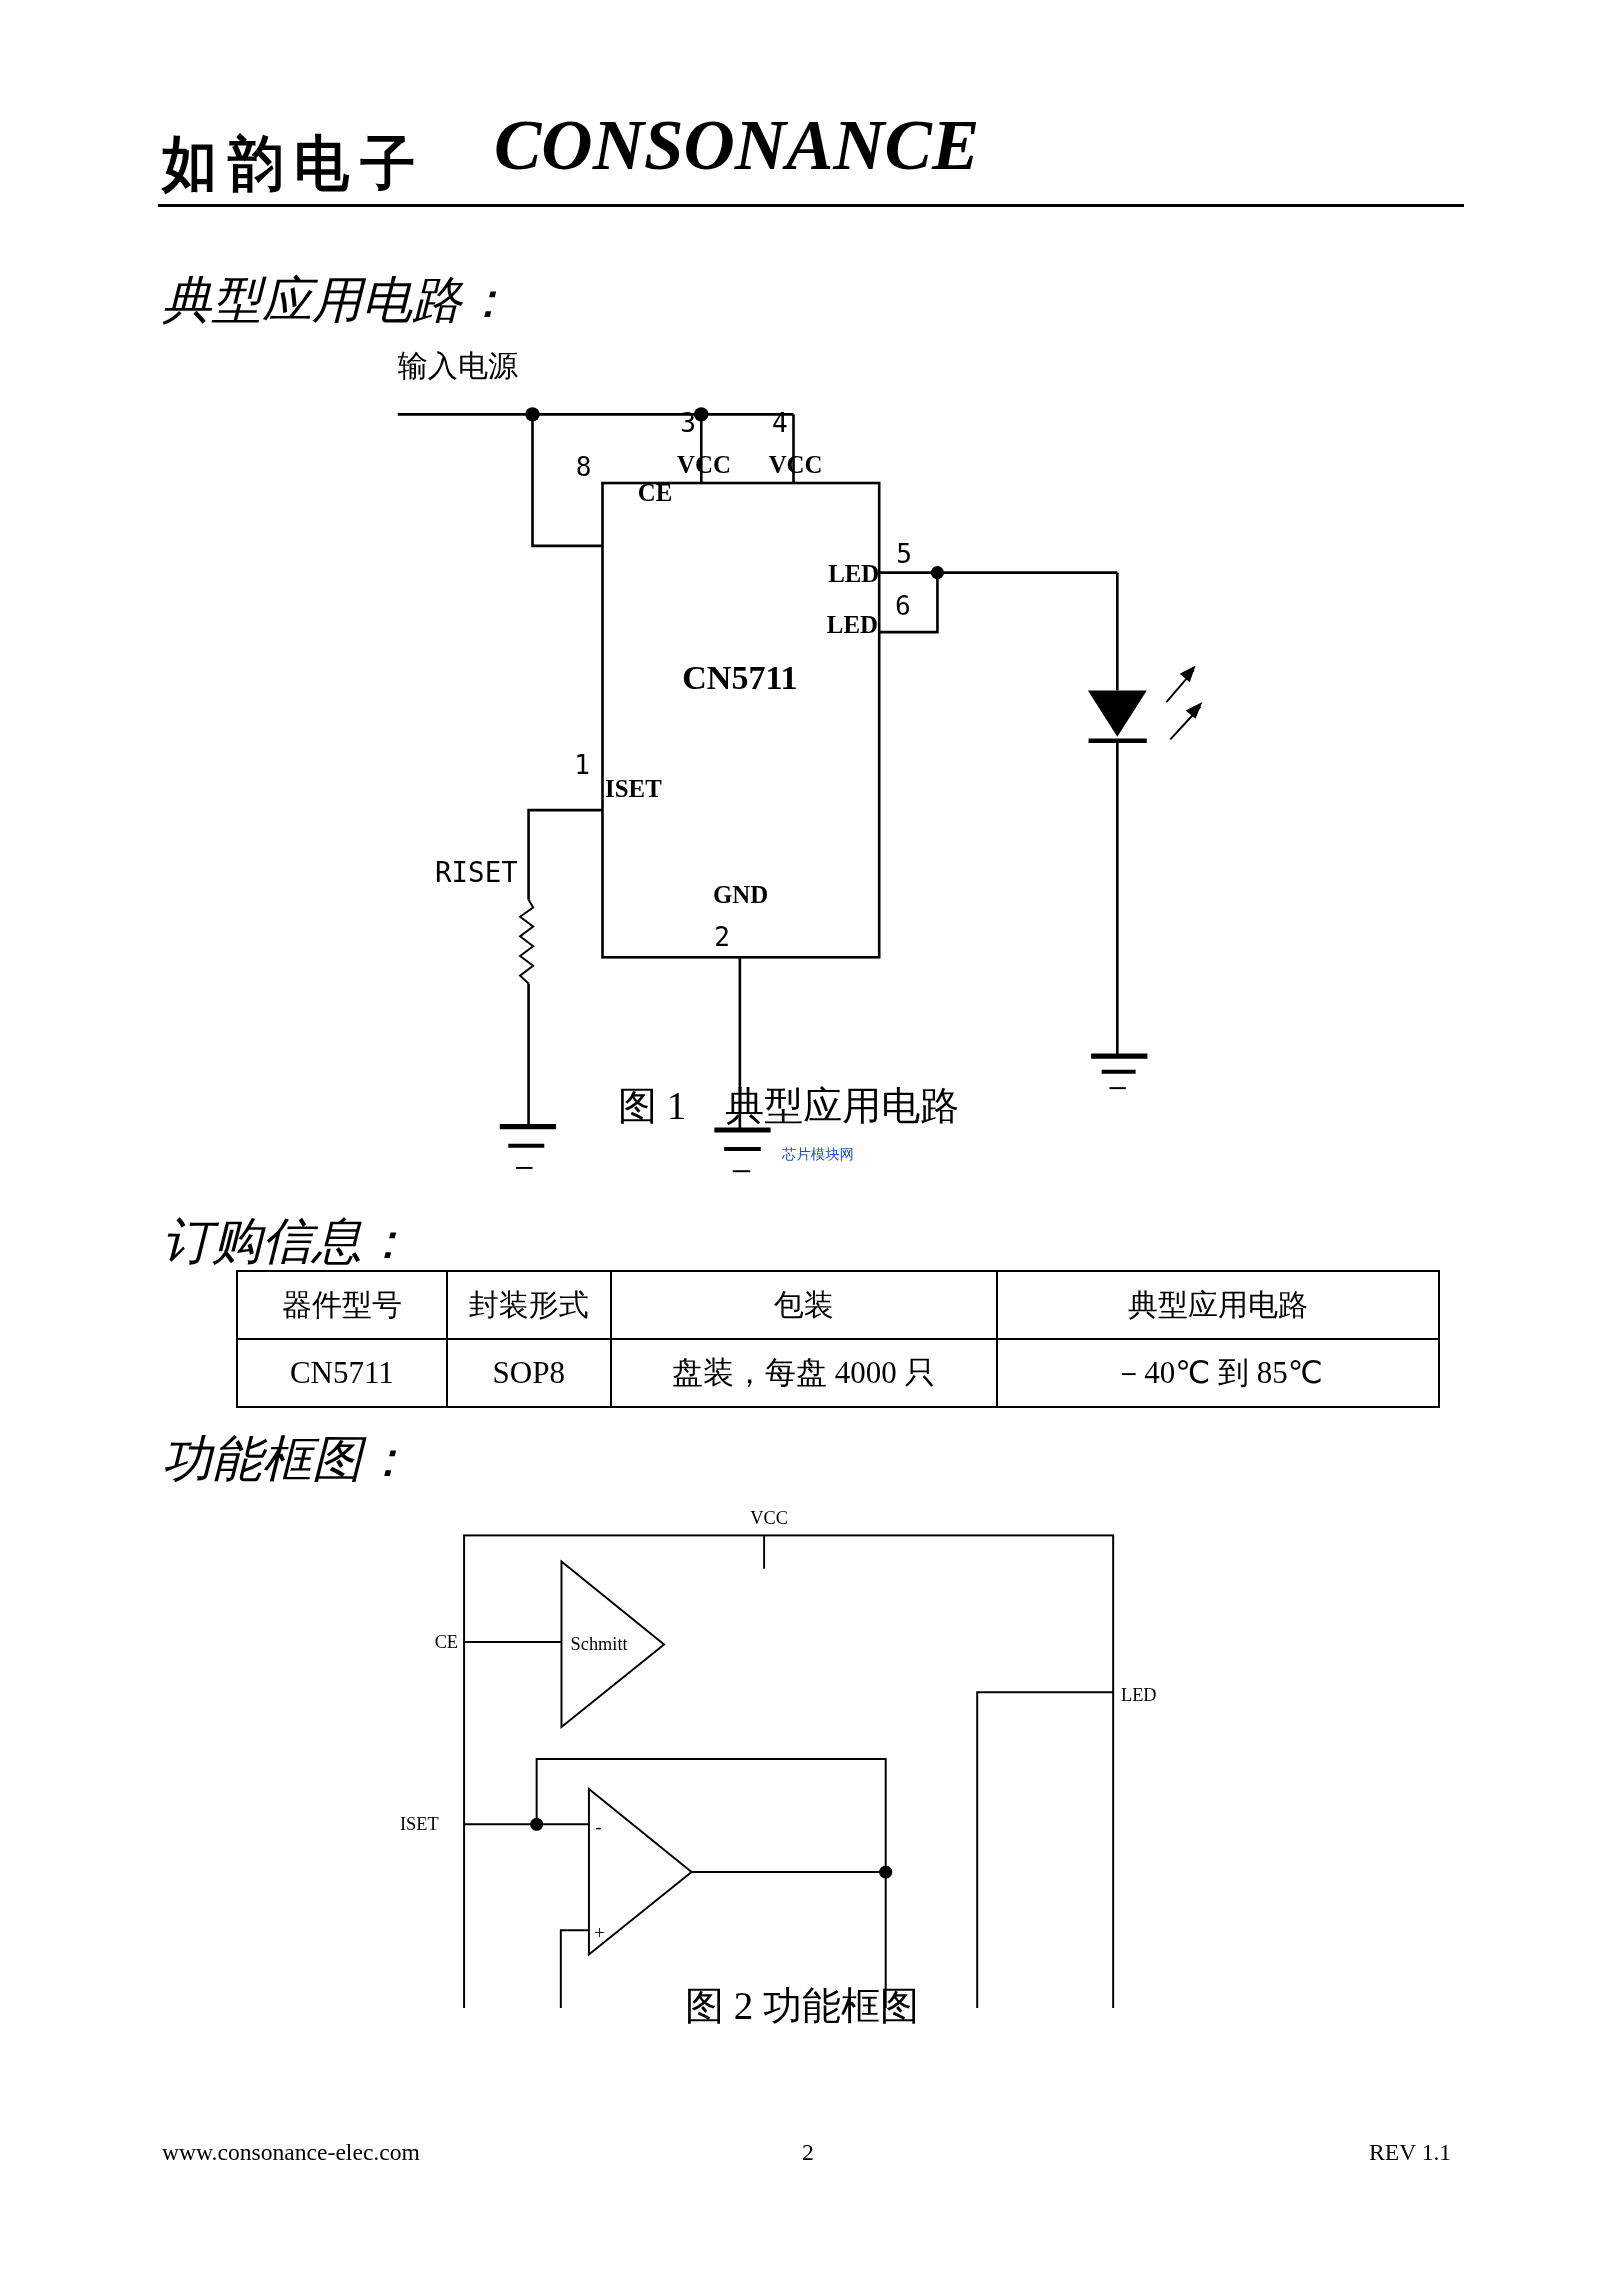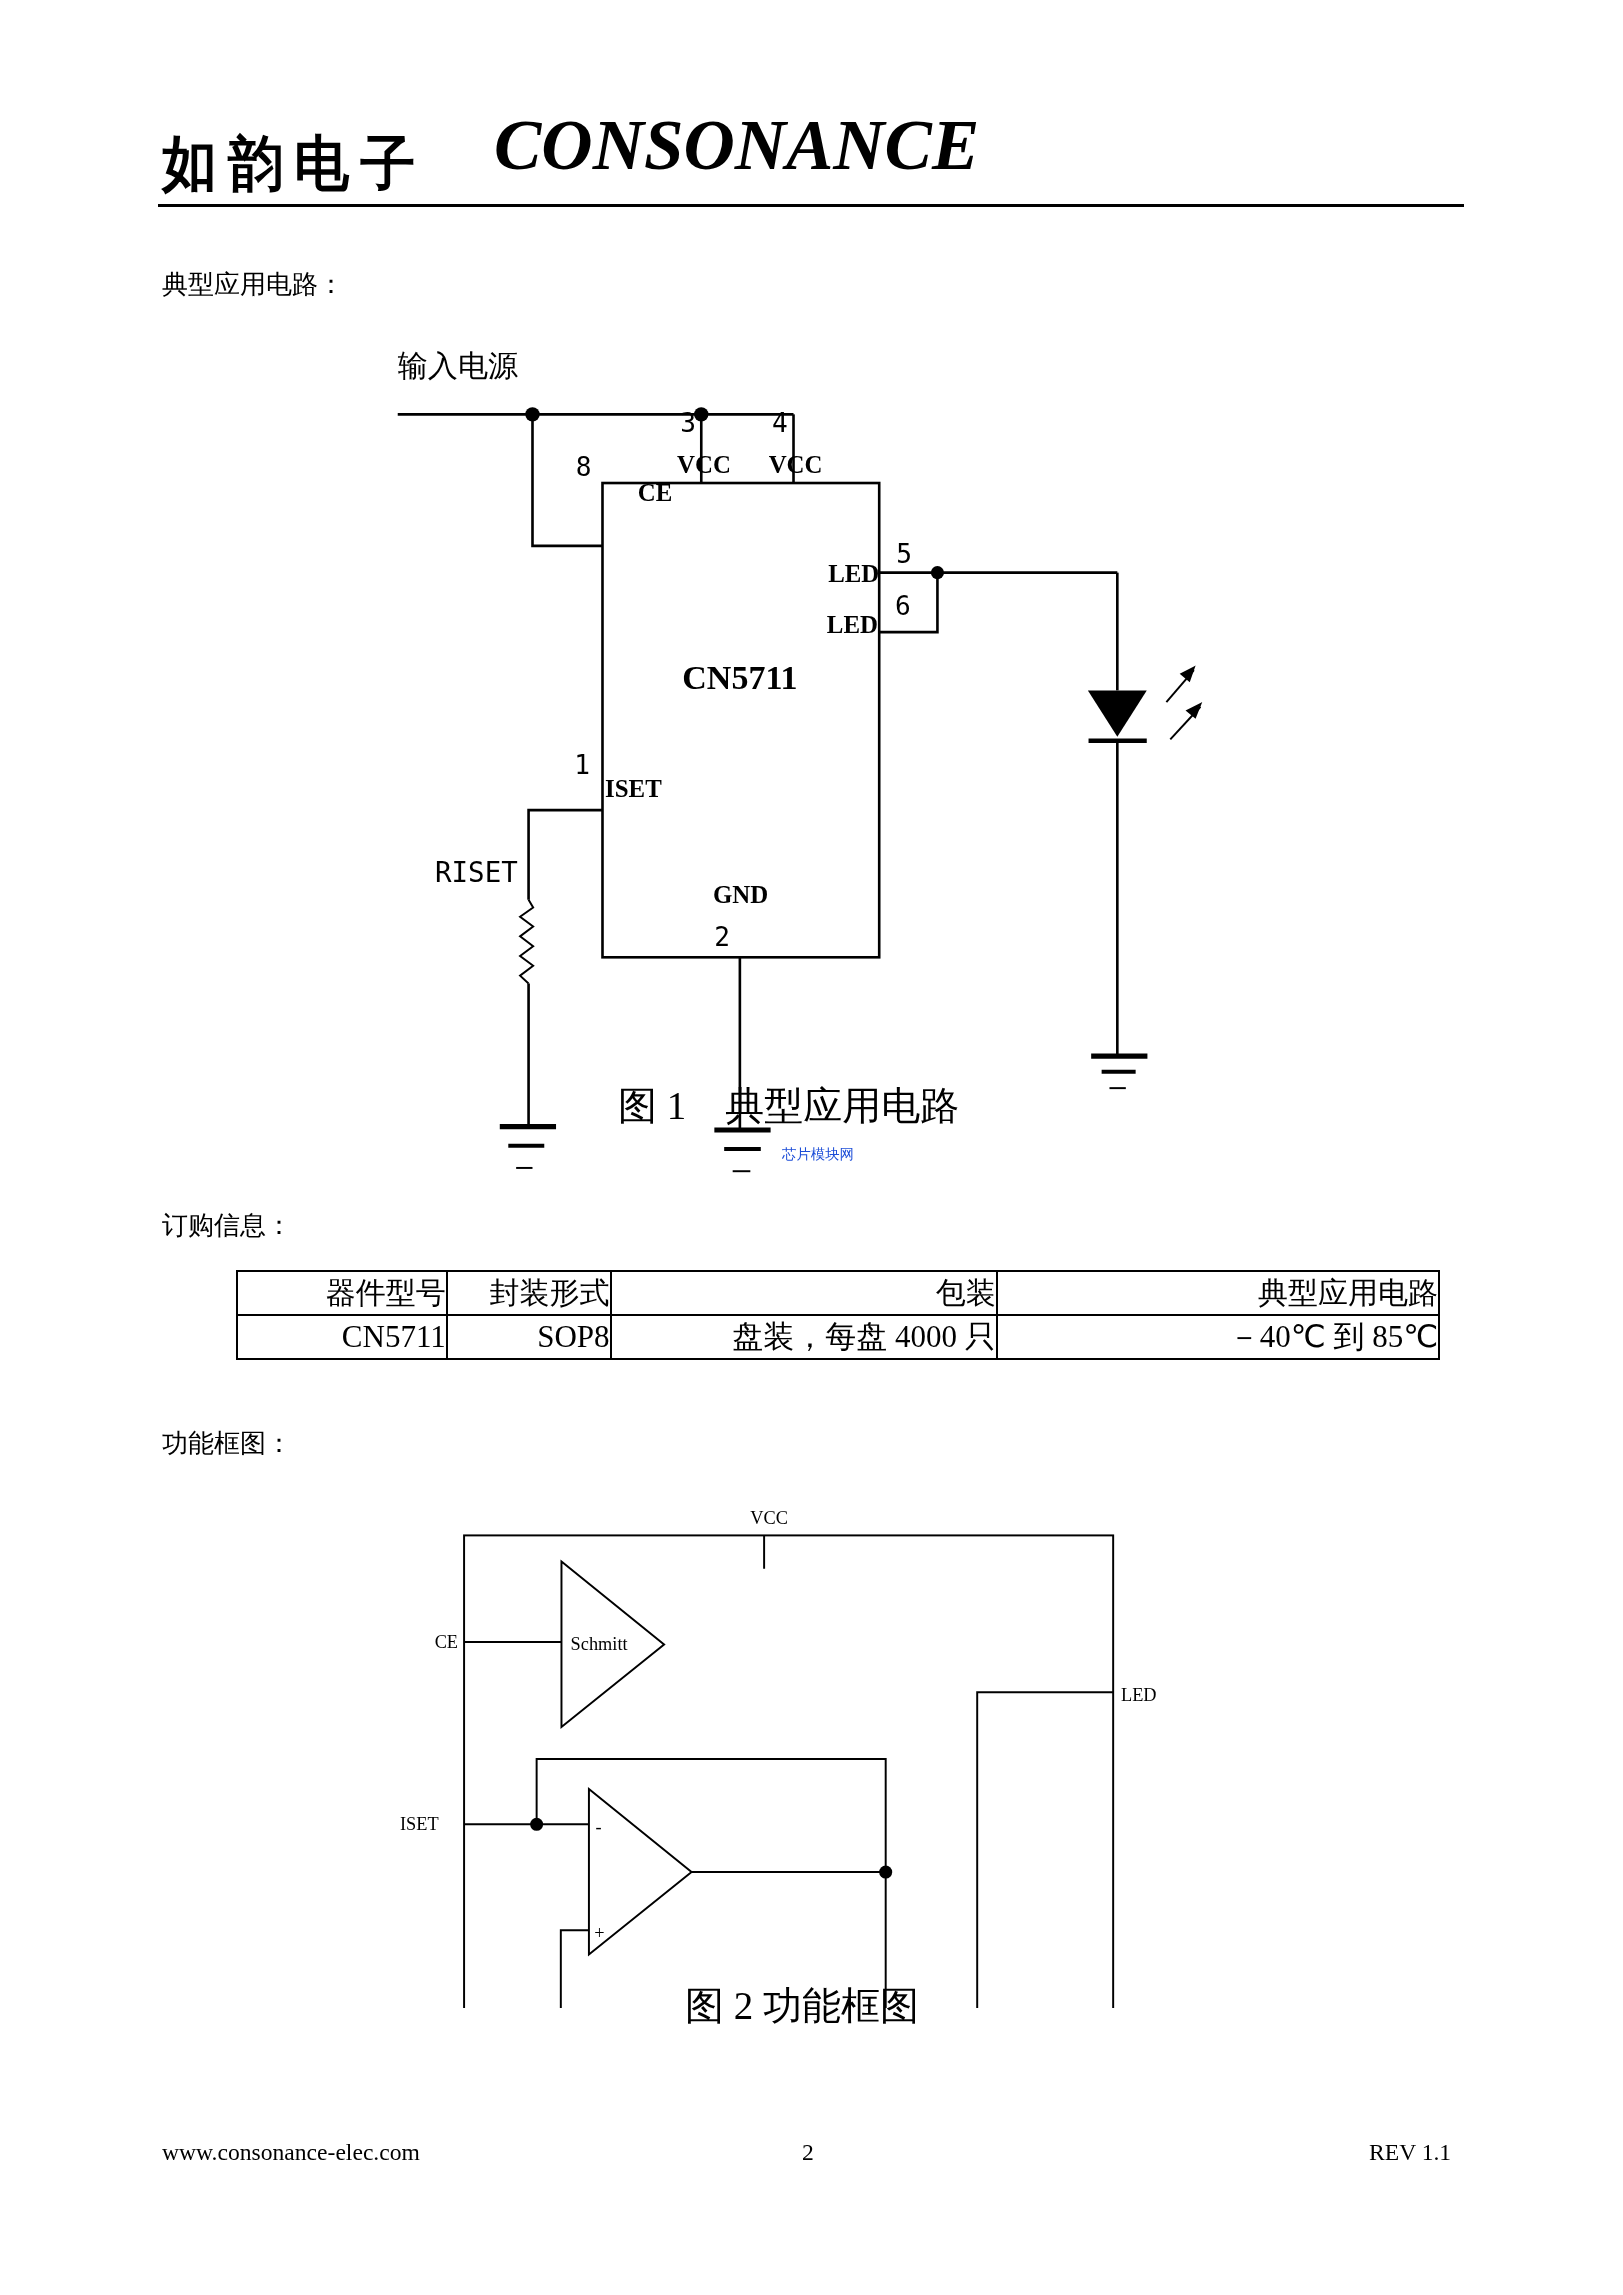--- a/index.html
+++ b/index.html
@@ -4,32 +4,32 @@
 <style>
   html, body { margin: 0; padding: 0; background: #ffffff; }
   body { width: 1623px; height: 2295px; position: relative; overflow: hidden;
          font-family: "Liberation Serif", "DejaVu Serif", serif; color: #000; }
   .abs { position: absolute; }
   .brand-cn { left: 162px; top: 124px; font-size: 60px; font-weight: bold; letter-spacing: 11.8px;
               font-family: "DejaVu Serif", serif; transform: scaleX(0.92); transform-origin: left top; }
   .brand-en { left: 494px; top: 105px; font-size: 71px; font-weight: bold; font-style: italic;
               font-family: "Liberation Serif", serif; }
   .header-rule { left: 158px; top: 204px; width: 1306px; height: 3.3px; background: #000; }
-  .section-title { font-size: 26px; font-family: "DejaVu Sans", sans-serif; }
+  .section-title { font-size: 50px; font-family: "DejaVu Sans", sans-serif; font-style: italic; }
   .caption { font-size: 39px; font-family: "Liberation Serif", "DejaVu Serif", serif; }
   .watermark { font-size: 14.4px; color: #1d4ed8; font-family: "DejaVu Sans", sans-serif; }
   svg text { font-family: "Liberation Serif", "DejaVu Serif", serif; }
   .sch-label { font-size: 40px; font-family: "DejaVu Sans Mono", monospace; }
   .pin-name { font-size: 38px; font-weight: bold; }
   .chip-name { font-size: 52px; font-weight: bold; }
   .blk-label { font-size: 28px; }
   .blk-cn { font-size: 30px; font-family: "DejaVu Sans", sans-serif; }
   table.order { position: absolute; left: 236px; top: 1270px; width: 1204px; border-collapse: collapse;
                 font-size: 31px; }
-  table.order td, table.order th { border: 2px solid #000; text-align: right; height: 42px; padding: 0;
+  table.order td, table.order th { border: 2px solid #000; text-align: center; height: 42px; padding: 12px;
                 font-weight: normal; font-family: "Liberation Serif", "DejaVu Sans", serif; }
   table.order th { font-family: "DejaVu Sans", sans-serif; font-size: 30px; }
   .footer { top: 2139px; font-size: 23.6px; }
 </style>
 </head>
 <body>
 
 <div class="abs brand-cn">如韵电子</div>
 <div class="abs brand-en">CONSONANCE</div>
 <div class="abs header-rule"></div>

